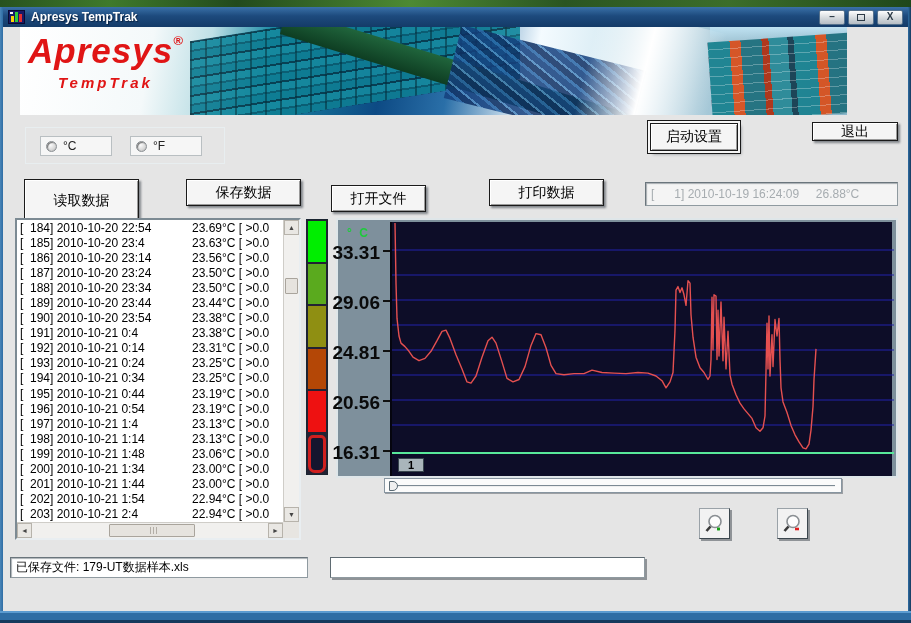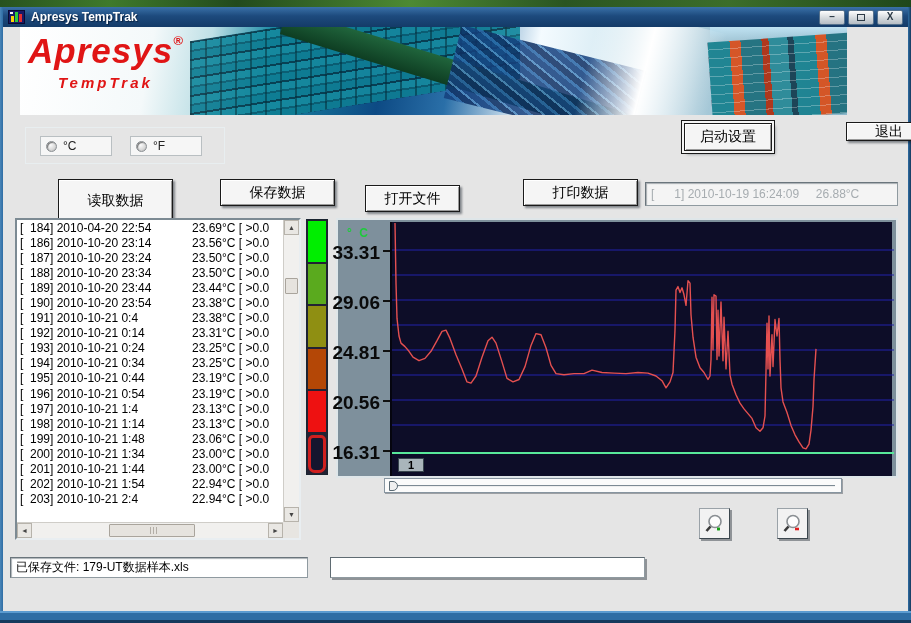--- a/index.html
+++ b/index.html
@@ -56,21 +56,21 @@
       repeating-linear-gradient(90deg,#1a8290 0 22px,#d8511f 22px 33px,#20707e 33px 54px,#b03114 54px 61px,#2a8a98 61px 80px,#173f52 80px 86px);}
   .bn-sky{left:690px;top:0;width:221px;height:14px;background:linear-gradient(180deg,#bfe2f2,rgba(191,226,242,0));}
   #brand{left:8px;top:6px;}
   #brand .brand-main{color:#e01515;font-weight:bold;font-size:35px;letter-spacing:1px;line-height:1;}
   #brand .reg{color:#e01515;font-weight:bold;font-size:13px;vertical-align:18px;}
   #brand .product{color:#e01515;font-weight:bold;font-size:15px;letter-spacing:3px;margin:6px 0 0 30px;}
 
   
   .btn{background:#f5f5f5;border:1px solid #1a1a1a;color:#000;font-size:14px;
     display:flex;align-items:center;justify-content:center;cursor:default;
-    box-shadow:inset 1px 1px 0 #ffffff,inset -1px -1px 0 #9a9a9a,2px 2px 2px rgba(10,20,30,.45);margin-left:34px;}
+    box-shadow:inset 1px 1px 0 #ffffff,inset -1px -1px 0 #9a9a9a,2px 2px 2px rgba(10,20,30,.45);}
   .btn-default{box-shadow:inset 1px 1px 0 #ffffff,inset -1px -1px 0 #9a9a9a,
     0 0 0 2px #f5f5f5,0 0 0 3px #1a1a1a,3px 3px 3px rgba(10,20,30,.45);}
 
   
   #unit-group{left:25px;top:127px;width:200px;height:37px;border:1px solid #e8eef0;}
   .radio-box{position:absolute;top:8px;height:20px;background:#f6f6f6;border:1px solid #b9bfc2;
     display:flex;align-items:center;gap:6px;padding-left:5px;font-size:12px;color:#222;}
   .radio-circle{width:11px;height:11px;border-radius:50%;background:radial-gradient(circle at 35% 30%,#ffffff,#d9d9d9 60%,#aeaeae);
     border:1px solid #8a8f93;box-shadow:inset 1px 1px 1px #777;}
 
@@ -195,21 +195,22 @@
 
   <div class="abs btn" style="left:24px;top:179px;width:115px;height:44px;">读取数据</div>
   <div class="abs btn" style="left:186px;top:179px;width:115px;height:27px;">保存数据</div>
   <div class="abs btn" style="left:331px;top:185px;width:95px;height:27px;">打开文件</div>
   <div class="abs btn" style="left:489px;top:179px;width:115px;height:27px;">打印数据</div>
 
   <div class="abs field" id="header-status">[      1] 2010-10-19 16:24:09     26.88°C</div>
 
   <div class="abs" id="listbox">
     <div id="list-rows">
-        <div class="lrow"><span class="lcell-a">[  184] 2010-04-20 22:54</span><span class="lcell-b">23.69°C [ &gt;0.0</span></div>
+        <div class="lrow"><span class="lcell-a">[  184] 2010-10-20 22:54</span><span class="lcell-b">23.69°C [ &gt;0.0</span></div>
+        <div class="lrow"><span class="lcell-a">[  185] 2010-10-20 23:4</span><span class="lcell-b">23.63°C [ &gt;0.0</span></div>
         <div class="lrow"><span class="lcell-a">[  186] 2010-10-20 23:14</span><span class="lcell-b">23.56°C [ &gt;0.0</span></div>
         <div class="lrow"><span class="lcell-a">[  187] 2010-10-20 23:24</span><span class="lcell-b">23.50°C [ &gt;0.0</span></div>
         <div class="lrow"><span class="lcell-a">[  188] 2010-10-20 23:34</span><span class="lcell-b">23.50°C [ &gt;0.0</span></div>
         <div class="lrow"><span class="lcell-a">[  189] 2010-10-20 23:44</span><span class="lcell-b">23.44°C [ &gt;0.0</span></div>
         <div class="lrow"><span class="lcell-a">[  190] 2010-10-20 23:54</span><span class="lcell-b">23.38°C [ &gt;0.0</span></div>
         <div class="lrow"><span class="lcell-a">[  191] 2010-10-21 0:4</span><span class="lcell-b">23.38°C [ &gt;0.0</span></div>
         <div class="lrow"><span class="lcell-a">[  192] 2010-10-21 0:14</span><span class="lcell-b">23.31°C [ &gt;0.0</span></div>
         <div class="lrow"><span class="lcell-a">[  193] 2010-10-21 0:24</span><span class="lcell-b">23.25°C [ &gt;0.0</span></div>
         <div class="lrow"><span class="lcell-a">[  194] 2010-10-21 0:34</span><span class="lcell-b">23.25°C [ &gt;0.0</span></div>
         <div class="lrow"><span class="lcell-a">[  195] 2010-10-21 0:44</span><span class="lcell-b">23.19°C [ &gt;0.0</span></div>

